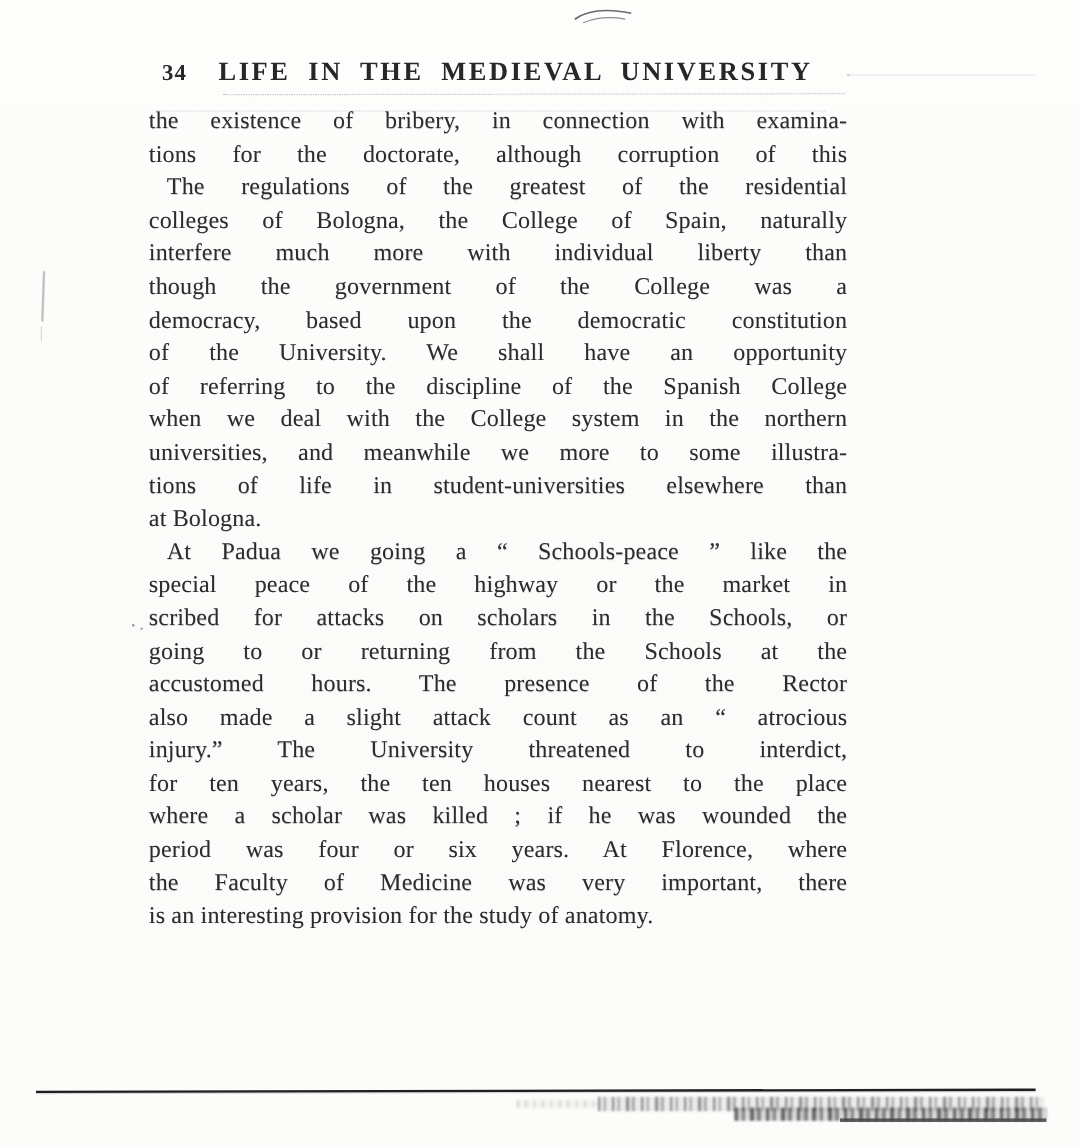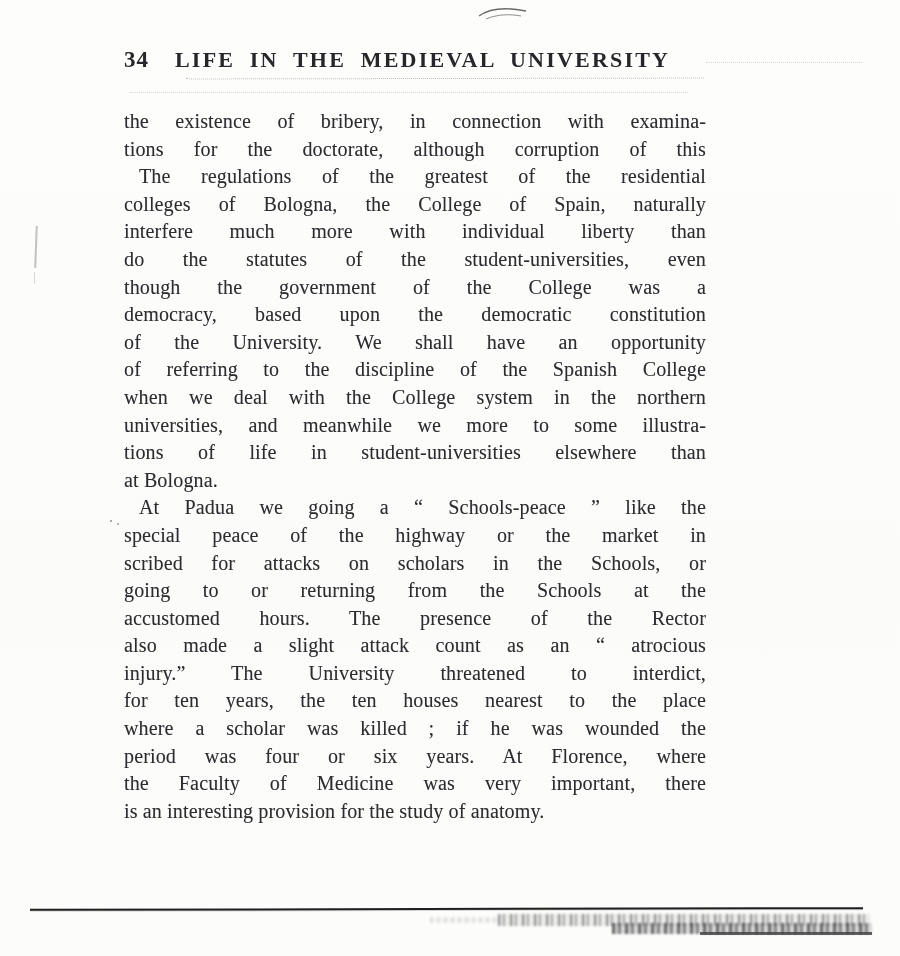--- a/index.html
+++ b/index.html
@@ -23,41 +23,41 @@
     position: absolute;
     top: 47px;
     left: 124px;
     width: 582px;
     display: flex;
     align-items: baseline;
     color: #26262b;
     font-weight: 700;
   }
   .pagenum {
-    font-size: 23px;
+    font-size: 19px;
     letter-spacing: 1px;
     margin-right: 26px;
+    margin-left: 11px;
   }
   .running-title {
     font-size: 22px;
     letter-spacing: 2.2px;
     word-spacing: 7px;
     white-space: nowrap;
   }
   .text-block {
     position: absolute;
     top: 88px;
     left: 124px;
     width: 582px;
     font-size: 20px;
     line-height: 27.6px;
     color: #2b2b30;
     letter-spacing: 0.15px;
     text-shadow: 0.3px 0.3px 0 rgba(40,40,45,0.22);
-    margin-top: 20px;
   }
   .para { margin: 0; }
   .line {
     text-align: justify;
     text-align-last: justify;
     -moz-text-align-last: justify;
     overflow: visible;
     white-space: normal;
   }
   .line.last {
@@ -147,21 +147,20 @@
 
     <div class="para">
       <div class="line">the existence of bribery, in connection with examina-</div>
       <div class="line">tions for the doctorate, although corruption of this</div>
     </div>
 
     <div class="para">
       <div class="line indent">The regulations of the greatest of the residential</div>
       <div class="line">colleges of Bologna, the College of Spain, naturally</div>
       <div class="line">interfere much more with individual liberty than</div>
-      <div class="line">do the statutes of the student-universities, even</div>
       <div class="line">though the government of the College was a</div>
       <div class="line">democracy, based upon the democratic constitution</div>
       <div class="line">of the University.  We shall have an opportunity</div>
       <div class="line">of referring to the discipline of the Spanish College</div>
       <div class="line">when we deal with the College system in the northern</div>
       <div class="line">universities, and meanwhile we more to some illustra-</div>
       <div class="line">tions of life in student-universities elsewhere than</div>
       <div class="line last">at Bologna.</div>
     </div>
 

